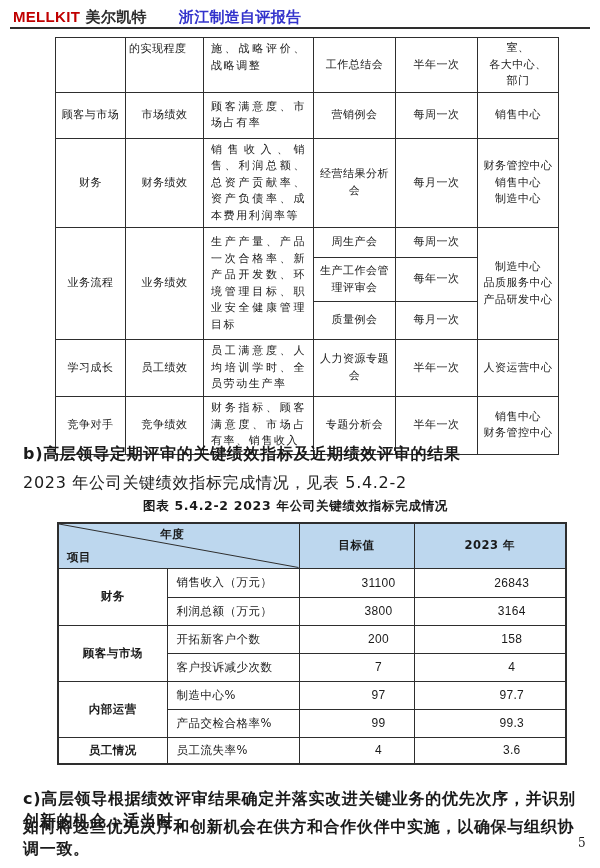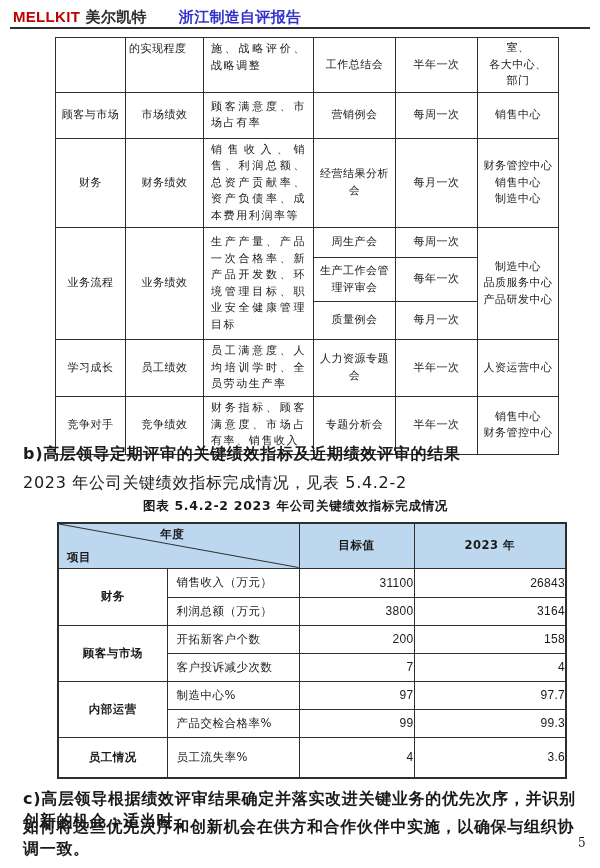--- a/index.html
+++ b/index.html
@@ -37,21 +37,21 @@
   .p-abs { position:absolute; left:23px; width:556px; font-size:16px; line-height:1.35; letter-spacing:0.7px; }
   .bold { font-weight:bold; }
   .caption { left:0; width:591px; text-align:center; font-weight:bold; font-size:12.5px; }
 
   
   .t2 { position:absolute; top:522px; left:57px; width:508px; border:2px solid #2e2e2e; }
   .t2 th, .t2 td { font-size:11.5px; letter-spacing:0.5px; }
   .t2 thead th { background:#BDD7EE; font-weight:bold; text-align:center; }
   .t2 td.grp { font-weight:bold; text-align:center; }
   .t2 td.item { text-align:left; padding-left:9px; }
-  .t2 td.num { text-align:right; font-family:"Liberation Sans",sans-serif; font-size:12px; letter-spacing:0.3px;padding-left:44px; }
+  .t2 td.num { text-align:center; font-family:"Liberation Sans",sans-serif; font-size:12px; letter-spacing:0.3px;padding-left:44px; }
 
   
   .diag { position:relative; height:45px; }
   .diag svg { position:absolute; top:0; left:0; width:100%; height:100%; }
   .diag svg line { stroke:#2e2e2e; stroke-width:1; vector-effect:non-scaling-stroke; }
   .diag .diag-top { position:absolute; top:3px; left:0; right:13px; text-align:center; }
   .diag .diag-bottom { position:absolute; bottom:3px; left:8px; }
 
   
   .pageno { position:absolute; top:836px; left:578px; font-size:12px; font-family:"DejaVu Serif","Liberation Serif",serif; }
@@ -193,21 +193,21 @@
         <td class="grp" rowspan="2">内部运营</td>
         <td class="item">制造中心%</td>
         <td class="num">97</td>
         <td class="num">97.7</td>
       </tr>
       <tr style="height:28px">
         <td class="item">产品交检合格率%</td>
         <td class="num">99</td>
         <td class="num">99.3</td>
       </tr>
-      <tr style="height:41px">
+      <tr style="height:27px">
         <td class="grp">员工情况</td>
         <td class="item">员工流失率%</td>
         <td class="num">4</td>
         <td class="num">3.6</td>
       </tr>
     </tbody>
   </table>
 
   <p class="p-abs bold" style="top:816px">如何将这些优先次序和创新机会在供方和合作伙伴中实施，以确保与组织协调一致。</p>
   <p class="p-abs bold" style="top:788px">c)高层领导根据绩效评审结果确定并落实改进关键业务的优先次序，并识别创新的机会；适当时，</p>

